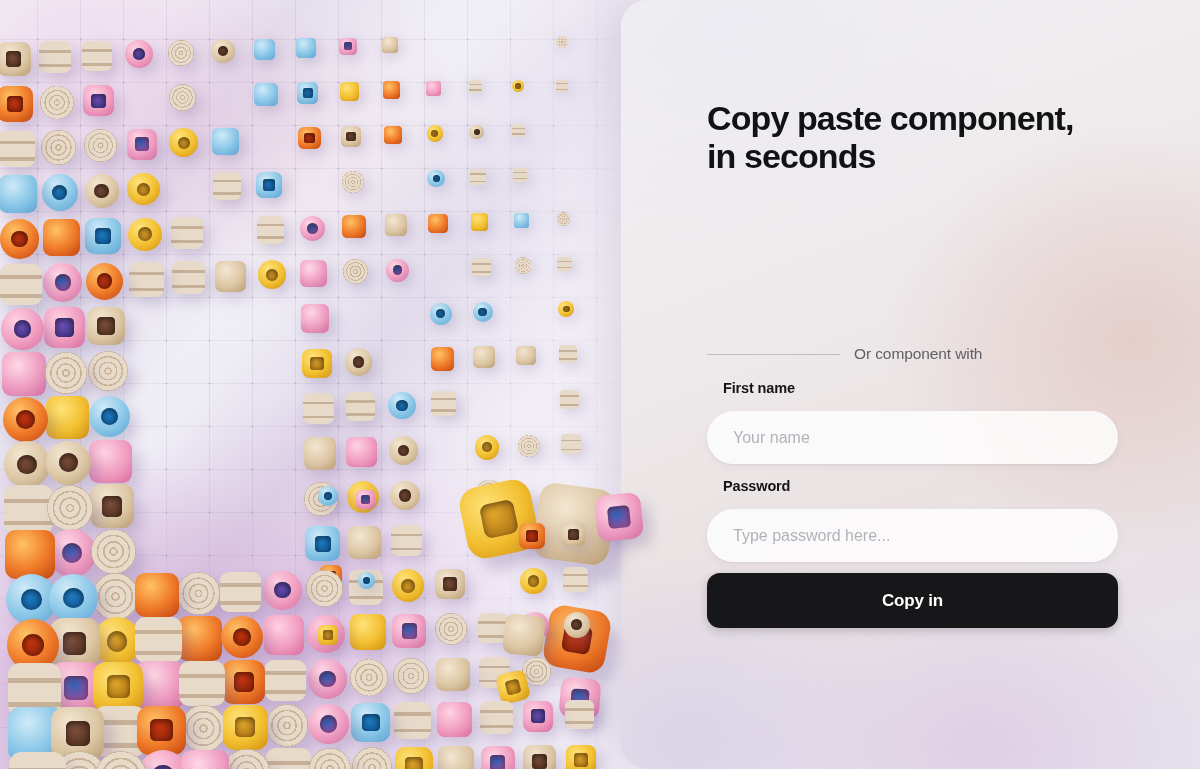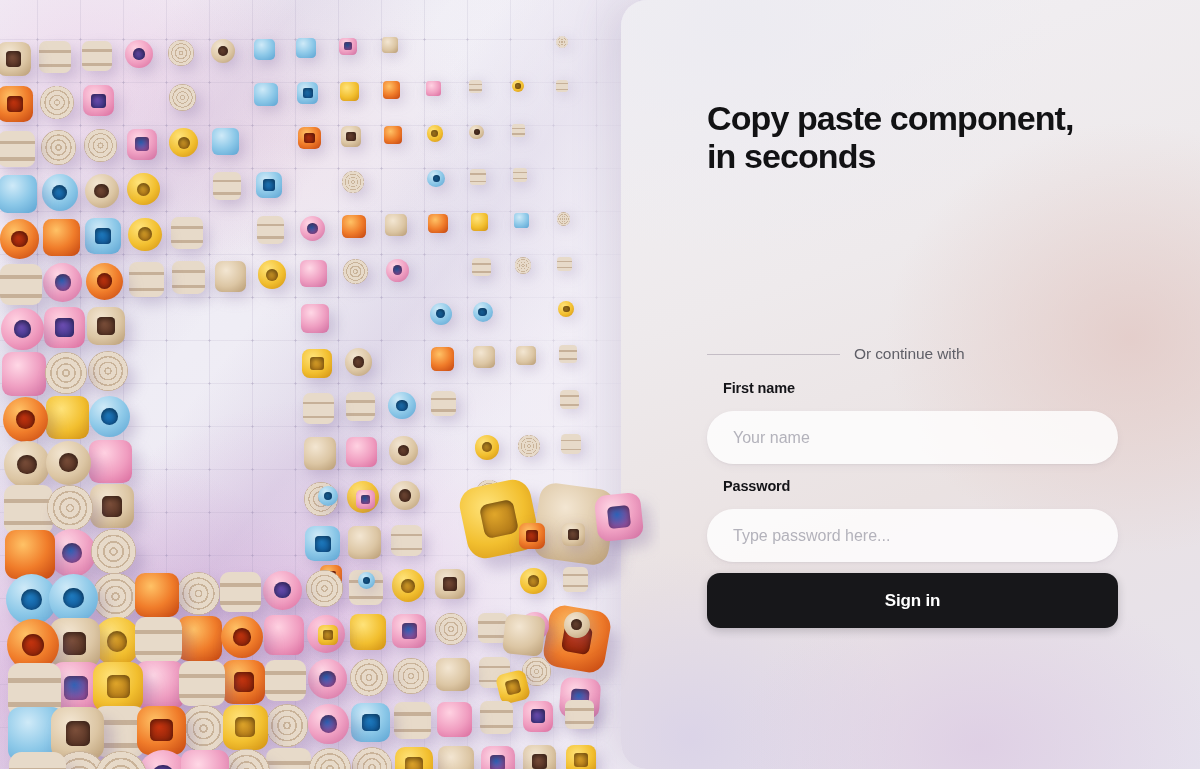--- a/index.html
+++ b/index.html
@@ -1026,27 +1026,27 @@
   <div class="card">
     <div class="card-inner">
 
       <h1 class="headline">Copy paste component,
 in seconds</h1>
 
 
 
       <div class="divider-row">
         <span class="divider-line"></span>
-        <span class="divider-text">Or continue with</span>
+        <span class="divider-text">Or component with</span>
       </div>
 
       <label class="field-label lbl-name">First name</label>
       <input class="field f-name" type="text" placeholder="Your name" style="">
 
       <label class="field-label lbl-pass">Password</label>
       <input class="field f-pass" type="password" placeholder="Type password here..." style="">
 
-      <button class="signin-btn">Sign in</button>
+      <button class="signin-btn">Copy in</button>
 
 
     </div>
   </div>
 </div>
 
 </body></html>

